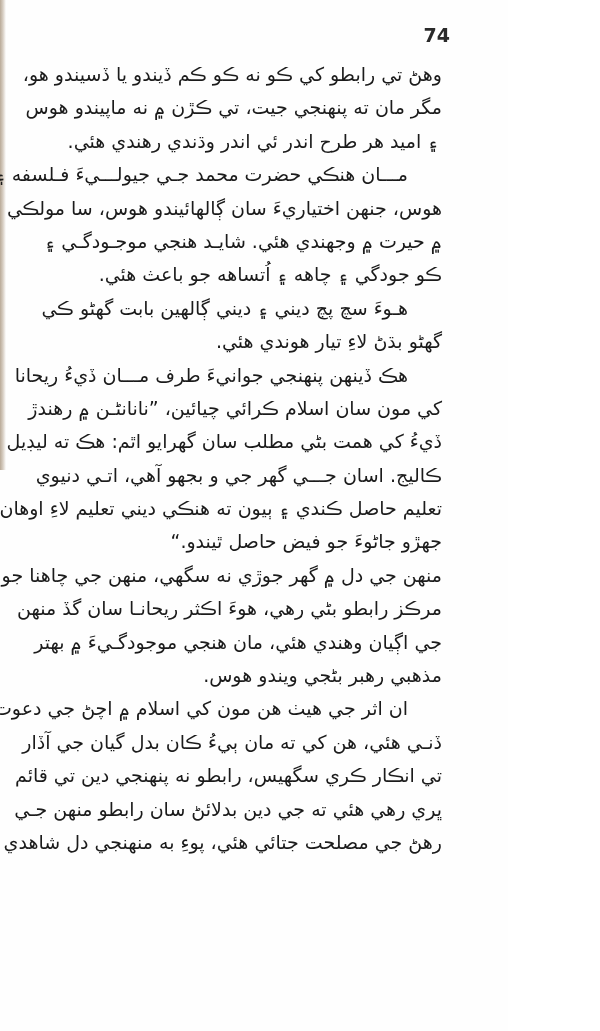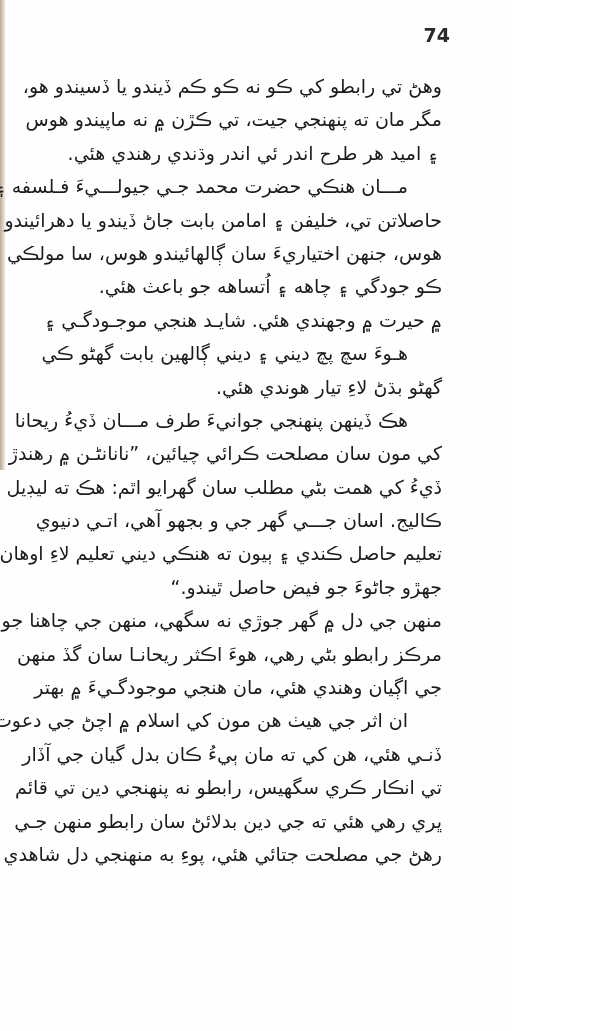--- a/index.html
+++ b/index.html
@@ -30,21 +30,21 @@
       top: 24px;
       font-family: "DejaVu Sans", sans-serif;
       font-weight: bold;
       font-size: 19px;
       color: #2a2a2a;
     }
     .body-text {
       position: absolute;
       left: 64px;
       right: 66px;
-      top: 70px;
+      top: 58px;
       direction: rtl;
       text-align: justify;
       font-family: "DejaVu Sans", sans-serif;
       font-size: 19px;
       color: #1b1b1b;
     }
     .line {
       display: block;
       height: 33.4px;
       line-height: 33.4px;
@@ -74,44 +74,44 @@
   <div class="body-text">
 
     <div>
       <span class="line">وهڻ تي رابطو کي ڪو نه ڪو ڪم ڏيندو يا ڏسيندو هو،</span>
       <span class="line">مگر مان ته پنهنجي جيت، تي ڪڙن ۾ نه ماپيندو هوس</span>
       <span class="line center">۽ اميد هر طرح اندر ئي اندر وڌندي رهندي هئي.</span>
     </div>
 
     <div>
       <span class="line indent">مـــان هنڪي حضرت محمد جـي جيولـــيءَ فـلسفه ۽</span>
-      <span class="line">حاصلاتن تي، خليفن ۽ امامن بابت جاڻ ڏيندو يا دهرائيندو</span>
       <span class="line">هوس، جنهن اختياريءَ سان ڳالهائيندو هوس، سا مولڪي</span>
+      <span class="line">۾ حيرت ۾ وجهندي هئي. شايـد هنجي موجـودگـي ۽</span>
       <span class="line last">ڪو جودگي ۽ چاهه ۽ اُتساهه جو باعث هئي.</span>
-      <span class="line">۾ حيرت ۾ وجهندي هئي. شايـد هنجي موجـودگـي ۽</span>
     </div>
 
     <div>
       <span class="line indent">هـوءَ سچ پچ ديني ۽ ديني ڳالهين بابت گهڻو ڪي</span>
       <span class="line last">گهڻو بڌڻ لاءِ تيار هوندي هئي.</span>
     </div>
 
     <div>
       <span class="line indent">هڪ ڏينهن پنهنجي جوانيءَ طرف مـــان ڏيءُ ريحانا</span>
-      <span class="line">کي مون سان مصلحت ڪرائي چيائين، ”نانانڻـن ۾ رهندڙ</span>
+      <span class="line">کي مون سان اسلام ڪرائي چيائين، ”نانانڻـن ۾ رهندڙ</span>
       <span class="line">ڏيءُ کي همت بڻي مطلب سان گهرايو اٿم: هڪ ته ليڊيل</span>
       <span class="line">ڪاليج. اسان جـــي گهر جي و بجهو آهي، اتـي دنيوي</span>
       <span class="line">تعليم حاصل ڪندي ۽ ٻيون ته هنڪي ديني تعليم لاءِ اوهان</span>
       <span class="line last">جهڙو جاڻوءَ جو فيض حاصل ٿيندو.“</span>
     </div>
 
     <div>
       <span class="line">منهن جي دل ۾ گهر جوڙي نه سگهي، منهن جي چاهنا جو</span>
       <span class="line">مرڪز رابطو بڻي رهي، هوءَ اڪثر ريحانـا سان گڏ منهن</span>
       <span class="line">جي اڳيان وهندي هئي، مان هنجي موجودگـيءَ ۾ بهتر</span>
+      <span class="line last">مذهبي رهبر بڻجي ويندو هوس.</span>
     </div>
 
     <div>
       <span class="line indent">ان اثر جي هيٺ هن مون کي اسلام ۾ اچڻ جي دعوت</span>
       <span class="line">ڏنـي هئي، هن کي ته مان ٻيءُ ڪان بدل گيان جي آڏار</span>
       <span class="line">تي انڪار ڪري سگهيس، رابطو نه پنهنجي دين تي قائم</span>
       <span class="line">ڀري رهي هئي ته جي دين بدلائڻ سان رابطو منهن جـي</span>
       <span class="line">رهڻ جي مصلحت جتائي هئي، پوءِ به منهنجي دل شاهدي</span>
     </div>
   </div>

